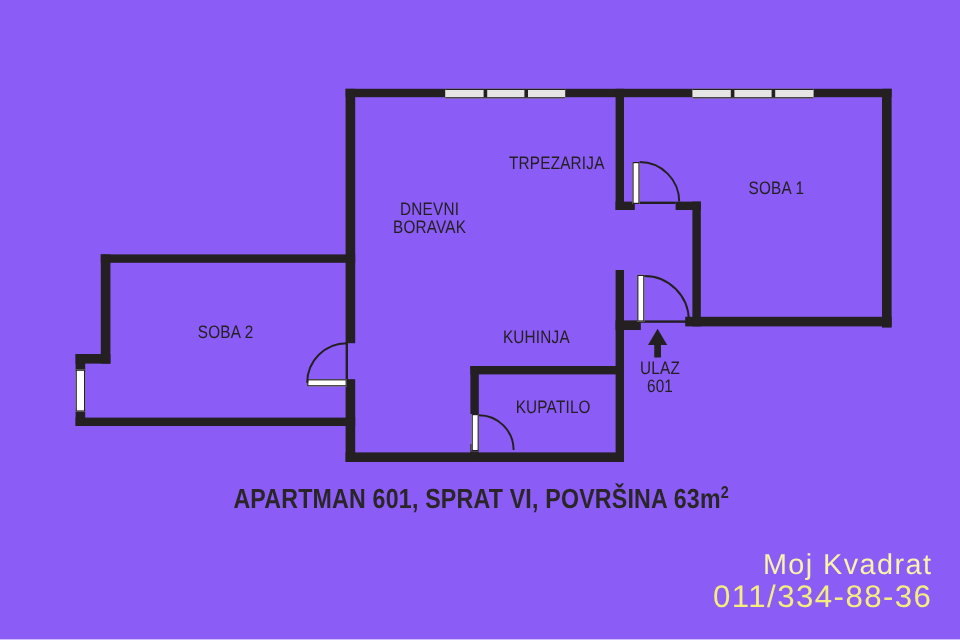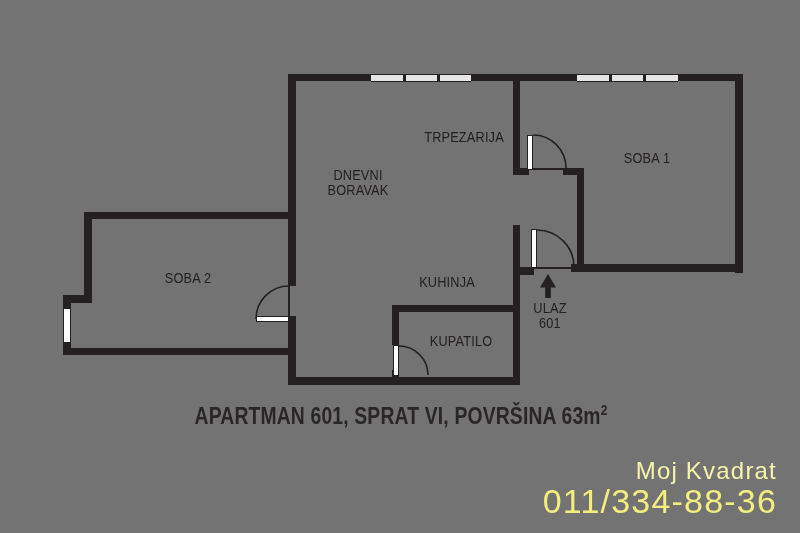--- a/index.html
+++ b/index.html
@@ -1,32 +1,32 @@
 <!DOCTYPE html>
 <html><head>
 <meta charset="utf-8">
 <style>
   html,body{margin:0;padding:0;background:#ffffff;}
-  .plan{position:relative;width:800px;height:533px;background:#737373;overflow:hidden;
+  .plan{position:relative;width:800px;height:533px;background:#8b5cf6;overflow:hidden;
         font-family:"Liberation Sans", sans-serif;}
   .wall{position:absolute;background:#242021;}
   .thresh{position:absolute;background:#242021;}
   .leaf{position:absolute;background:#ffffff;border:1.5px solid #242021;box-sizing:border-box;}
   .window-h{position:absolute;background:#e5e5e5;border-top:1.5px solid #242021;border-bottom:1.5px solid #242021;box-sizing:border-box;}
   .win-div{position:absolute;top:0;bottom:0;width:2.5px;background:#242021;}
   .window-v{position:absolute;background:#ffffff;border:1.5px solid #242021;box-sizing:border-box;}
   .overlay{position:absolute;left:0;top:0;pointer-events:none;}
   .room-label{position:absolute;color:#242021;font-size:15px;font-weight:400;letter-spacing:.2px;
         white-space:nowrap;transform:translate(-50%,-50%) scaleX(0.85);text-align:center;line-height:15px;}
   .caption{position:absolute;left:401px;top:416px;color:#2a2627;font-size:23px;font-weight:600;
         white-space:nowrap;transform:translate(-50%,-50%) scaleX(0.84);letter-spacing:.2px;}
   .caption sup{font-size:62%;vertical-align:super;}
   .watermark{position:absolute;right:23px;top:459px;text-align:right;font-weight:400;line-height:1.04;}
   .wm-brand{color:#f8f4aa;font-size:24px;letter-spacing:1.2px;}
-  .wm-phone{color:#f5ee7e;font-size:34px;letter-spacing:1.2px;}
+  .wm-phone{color:#f5ee7e;font-size:26px;letter-spacing:1.2px;}
 </style>
 </head>
 <body>
 
 <div class="plan">
 
   <div class="wall" style="left:288px;top:74px;width:455px;height:7px;"></div>
   <div class="wall" style="left:288px;top:74px;width:8px;height:212px;"></div>
   <div class="wall" style="left:288px;top:316px;width:8px;height:69px;"></div>
   <div class="wall" style="left:735px;top:74px;width:8px;height:199px;"></div>

